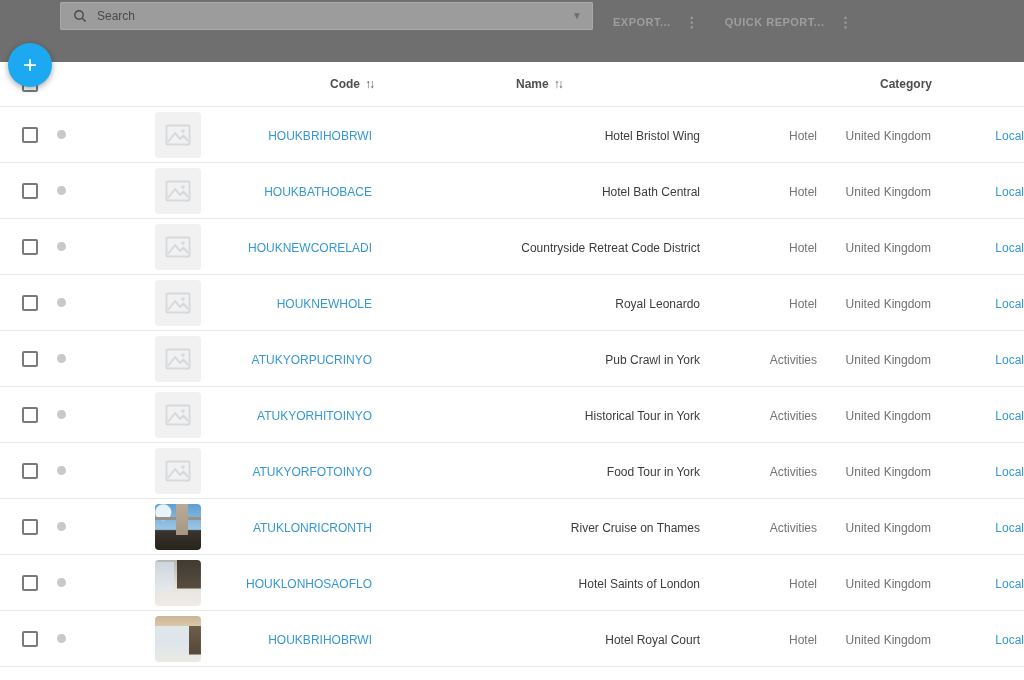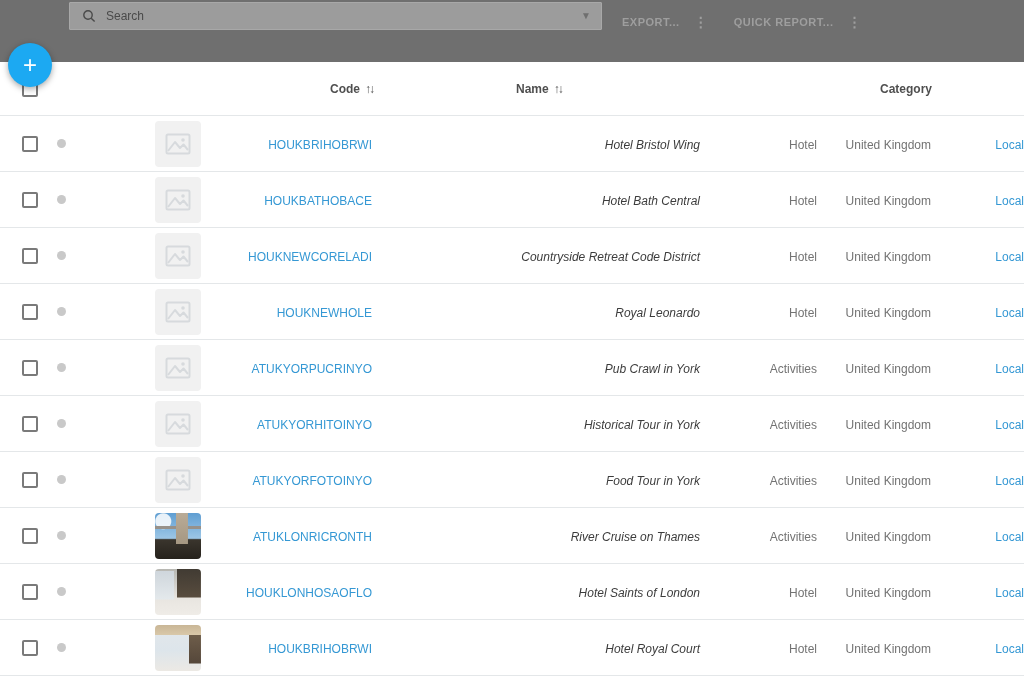--- a/index.html
+++ b/index.html
@@ -7,21 +7,21 @@
     font-family:"Liberation Sans", sans-serif; background:#fff; }
 
   
   .app-header { position:relative; width:1024px; height:62px; background:#6f6f6f; }
   .title-row { display:flex; align-items:center; height:31px; padding-left:10px; }
   .menu-icon { width:20px; height:14px; display:flex; flex-direction:column;
     justify-content:space-between; cursor:pointer; margin:0 14px 0 4px; }
   .menu-icon span { display:block; height:2px; background:#f2f2f2; border-radius:1px; }
   .app-title { color:#ffffff; font-size:15px; font-weight:bold; letter-spacing:.2px; }
 
-  .toolbar-row { display:flex; align-items:center; height:31px;padding-left:9px; }
+  .toolbar-row { display:flex; align-items:center; height:31px; }
   .search-box { position:relative; margin-left:60px; width:533px; height:28px;
     background:#9c9c9c; border:1px solid #a8a8a8; border-radius:1px;
     display:flex; align-items:center; }
   .search-icon { margin:0 10px 0 12px; display:flex; }
   .search-input { flex:1; background:transparent; border:none; outline:none;
     font-size:12px; color:#333; font-family:"Liberation Sans", sans-serif; }
   .search-input::placeholder { color:#4a4a4a; opacity:1; }
   .search-dropdown { width:30px; text-align:center; color:#6f6f6f; font-size:10px;
     cursor:pointer; user-select:none; }
   .toolbar-btn { display:flex; align-items:center; margin-left:20px; cursor:pointer;margin-top:13px; }
@@ -34,21 +34,21 @@
   
   .fab { position:absolute; left:8px; top:43px; width:44px; height:44px;
     border-radius:50%; background:#1ca9f2; color:#fff; border:none; cursor:pointer;
     font-size:24px; font-weight:300; line-height:44px; text-align:center;
     box-shadow:0 2px 6px rgba(0,0,0,.35); z-index:5; }
 
   
   .grid-row { display:grid;
     grid-template-columns:16px 117px 67px 150px 328px 117px 114px 93px;
     align-items:center; padding-left:22px; }
-  .table-header { height:54px; border-bottom:1px solid #e4e7e9; background:#fff;gap:36px; }
+  .table-header { height:45px; border-bottom:1px solid #e4e7e9; background:#fff;gap:36px; }
   .col-label { font-size:12px; font-weight:bold; color:#4f4f4f; display:flex;
     align-items:center; gap:5px; }
   .sort-icon { font-size:12px; color:#555; letter-spacing:-2px; cursor:pointer; }
 
   .checkbox { width:16px; height:16px; border:2px solid #7a7a7a; border-radius:2px;
     background:#fff; cursor:pointer; }
   .row-dot { width:9px; height:9px; border-radius:50%; background:#c9c9c9;
     margin-left:19px; }
 
   .product-row { height:56px; border-bottom:1px solid #e4e7e9; background:#fff;text-align:right; }
@@ -63,21 +63,21 @@
   .thumb-room-dark { background:
       linear-gradient(#413b33,#584c3e) no-repeat 100% 0 / 52% 62%,
       linear-gradient(#cfd6dc,#e4e9ec) no-repeat 0 12% / 42% 62%,
       linear-gradient(180deg,#b7b7b2 0%,#e8e5e0 62%,#efece7 100%); }
   .thumb-room-bright { background:
       linear-gradient(#c9b696,#d9c8a9) no-repeat 0 0 / 100% 22%,
       linear-gradient(#6e5d4a,#55473a) no-repeat 100% 62% / 26% 62%,
       linear-gradient(180deg,#e3e7ea 0%,#dde5eb 55%,#ece9e4 100%); }
 
   .code-link { color:#3598d4; font-size:12px; text-decoration:none; cursor:pointer; }
-  .name-text { font-size:12px; color:#3c3c3c;font-style:italic; }
+  .name-text { font-size:12px; color:#3c3c3c; }
   .cat-text, .country-text { font-size:12px; color:#737373; }
   .source-link { color:#3598d4; font-size:12px; text-decoration:none; cursor:pointer; }
 </style>
 </head>
 <body>
 
 <div class="app-header">
   <div class="toolbar-row">
     <div class="search-box">
       <span class="search-icon">

